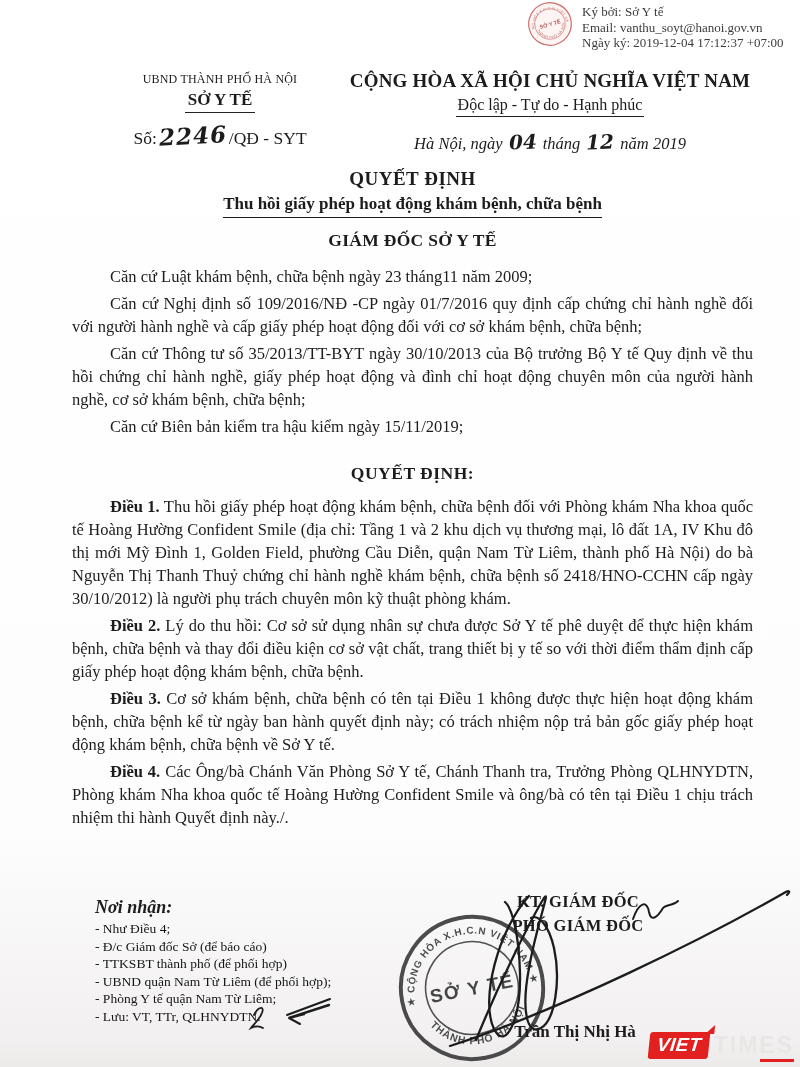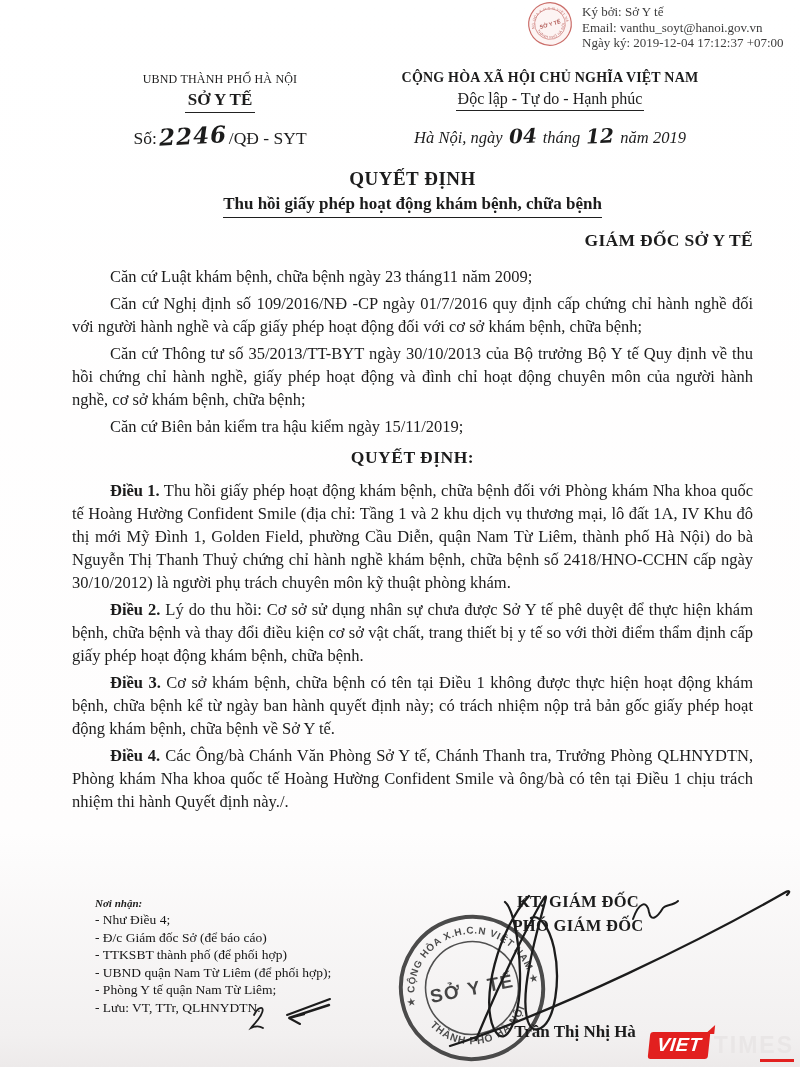--- a/index.html
+++ b/index.html
@@ -20,39 +20,39 @@
   
   .hdr-left{position:absolute;top:72px;left:70px;width:300px;text-align:center;}
   .hdr-org{font-size:12px;letter-spacing:.2px;}
   .hdr-dept{font-weight:bold;font-size:17px;margin-top:3px;}
   .hdr-dept span{display:inline-block;border-bottom:1.6px solid #222;padding:0 3px 2px;}
   .hdr-no{margin-top:9px;font-size:17.5px;}
   .hand{font-family:"DejaVu Serif", serif;font-style:italic;font-weight:bold;}
   .hand-no{font-size:23px;letter-spacing:1px;display:inline-block;transform:rotate(-3deg);margin:0 2px;}
 
   .hdr-right{position:absolute;top:70px;left:348px;width:404px;text-align:center;}
-  .hdr-national{font-weight:bold;font-size:14px;letter-spacing:.2px;}
+  .hdr-national{font-weight:bold;font-size:19px;letter-spacing:.2px;}
   .hdr-motto{font-weight:normal;font-size:16px;margin-top:4px;}
   .hdr-motto span{display:inline-block;border-bottom:1.6px solid #222;padding:0 2px 2px;}
   .hdr-date{margin-top:13px;font-style:italic;font-size:16.5px;}
   .hand-date{font-size:20px;display:inline-block;transform:rotate(-2deg);margin:0 2px;}
 
   
   .body-flow{position:absolute;top:166px;left:72px;right:47px;}
   .doc-title{text-align:center;font-weight:bold;font-size:19px;line-height:26px;letter-spacing:.5px;}
   .doc-subtitle{text-align:center;margin-top:2px;}
   .doc-subtitle span{display:inline-block;font-weight:bold;font-size:17px;border-bottom:1.8px solid #1e1e1e;padding-bottom:3px;}
-  .doc-authority{text-align:right;font-weight:bold;font-size:17.5px;margin-top:12px;margin-bottom:14px;letter-spacing:.3px;}
+  .doc-authority{text-align:center;font-weight:bold;font-size:17.5px;margin-top:12px;margin-bottom:14px;letter-spacing:.3px;}
   .para,.article{font-size:16.5px;line-height:23px;text-align:justify;text-indent:38px;margin:0 0 4px 0;}
-  .decision-heading{text-align:center;font-weight:bold;font-size:17.5px;margin:9px 0 11px;letter-spacing:.5px;}
+  .decision-heading{text-align:center;font-weight:bold;font-size:17.5px;margin:25px 0 11px;letter-spacing:.5px;}
   .article-label{font-weight:bold;}
 
   
   .recipients{position:absolute;left:95px;top:897px;}
-  .recipients-title{font-weight:bold;font-style:italic;font-size:11px;margin-bottom:2px;}
+  .recipients-title{font-weight:bold;font-style:italic;font-size:18px;margin-bottom:2px;}
   .recipient-item{font-size:13.5px;line-height:17.5px;color:#151515;}
 
   
   .sig-head{position:absolute;left:468px;top:890px;width:220px;text-align:center;font-weight:bold;font-size:16.5px;line-height:24px;letter-spacing:.3px;}
   .sig-name{position:absolute;left:480px;top:1022px;width:190px;text-align:center;font-weight:bold;font-size:17px;z-index:6;}
   .stamp-wrap{position:absolute;left:393px;top:909px;width:158px;height:158px;transform:rotate(-11deg);opacity:.88;z-index:3;}
   .sig-strokes{position:absolute;left:380px;top:868px;width:420px;height:200px;z-index:5;}
   .note-scribble{position:absolute;left:230px;top:993px;width:110px;height:42px;z-index:4;}
 
   

